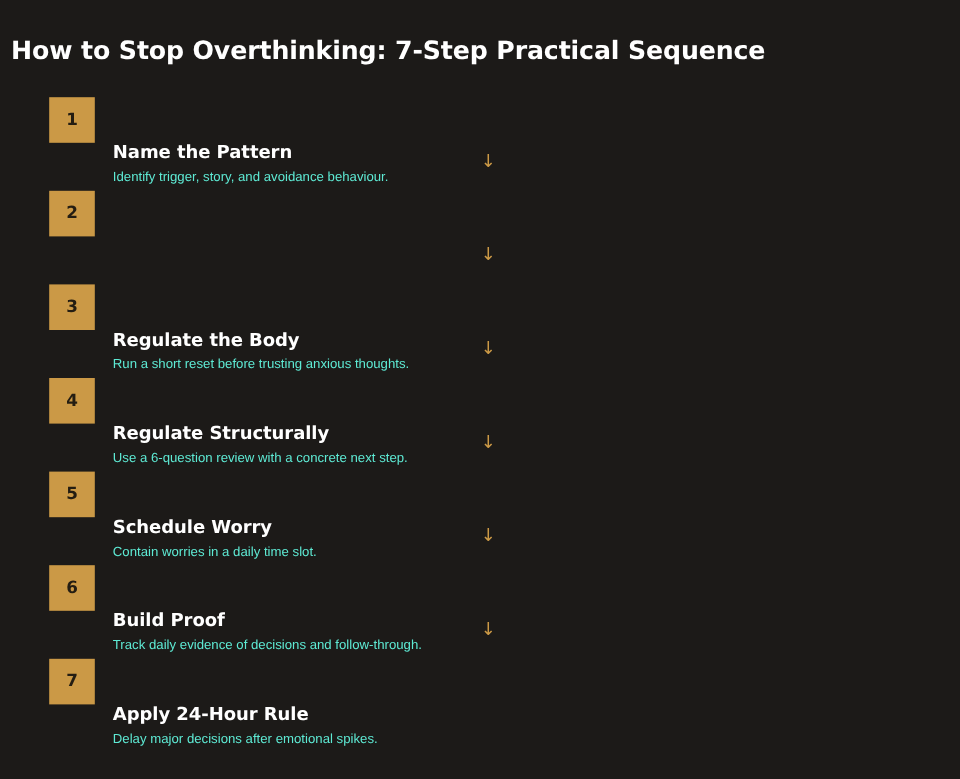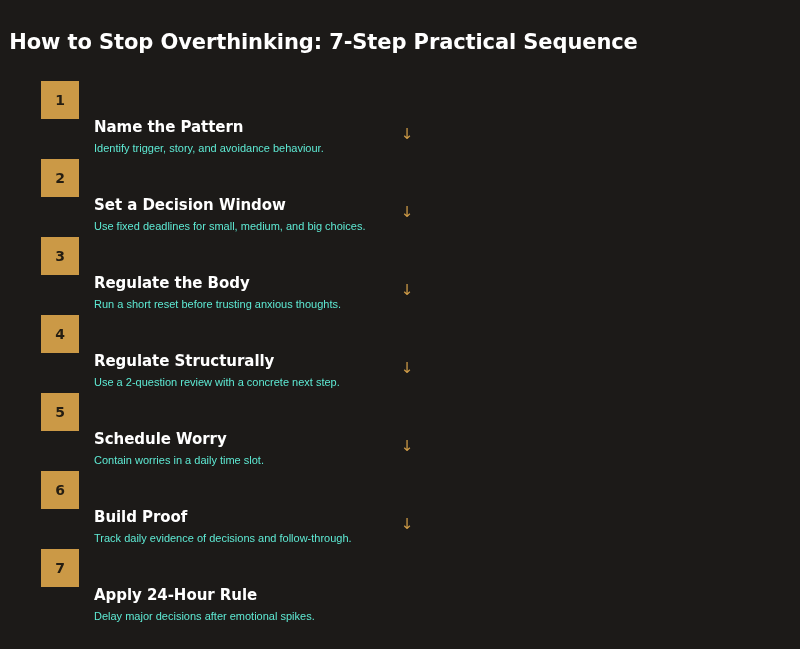--- a/index.html
+++ b/index.html
@@ -115,43 +115,39 @@
         <div class="step-body">
           <div class="step-title">Name the Pattern</div>
           <div class="step-desc">Identify trigger, story, and avoidance behaviour.</div>
         </div>
         <div class="step-connector">
           <div class="connector-arrow">↓</div>
         </div>
       </div>
       <div class="step-row">
         <div class="step-badge">2</div>
-        <div class="step-body">
-          <div class="step-title">Set a Decision Window</div>
-          <div class="step-desc">Use fixed deadlines for small, medium, and big choices.</div>
-        </div>
         <div class="step-connector">
           <div class="connector-arrow">↓</div>
         </div>
       </div>
       <div class="step-row">
         <div class="step-badge">3</div>
         <div class="step-body">
           <div class="step-title">Regulate the Body</div>
           <div class="step-desc">Run a short reset before trusting anxious thoughts.</div>
         </div>
         <div class="step-connector">
           <div class="connector-arrow">↓</div>
         </div>
       </div>
       <div class="step-row">
         <div class="step-badge">4</div>
         <div class="step-body">
           <div class="step-title">Regulate Structurally</div>
-          <div class="step-desc">Use a 2-question review with a concrete next step.</div>
+          <div class="step-desc">Use a 6-question review with a concrete next step.</div>
         </div>
         <div class="step-connector">
           <div class="connector-arrow">↓</div>
         </div>
       </div>
       <div class="step-row">
         <div class="step-badge">5</div>
         <div class="step-body">
           <div class="step-title">Schedule Worry</div>
           <div class="step-desc">Contain worries in a daily time slot.</div>

